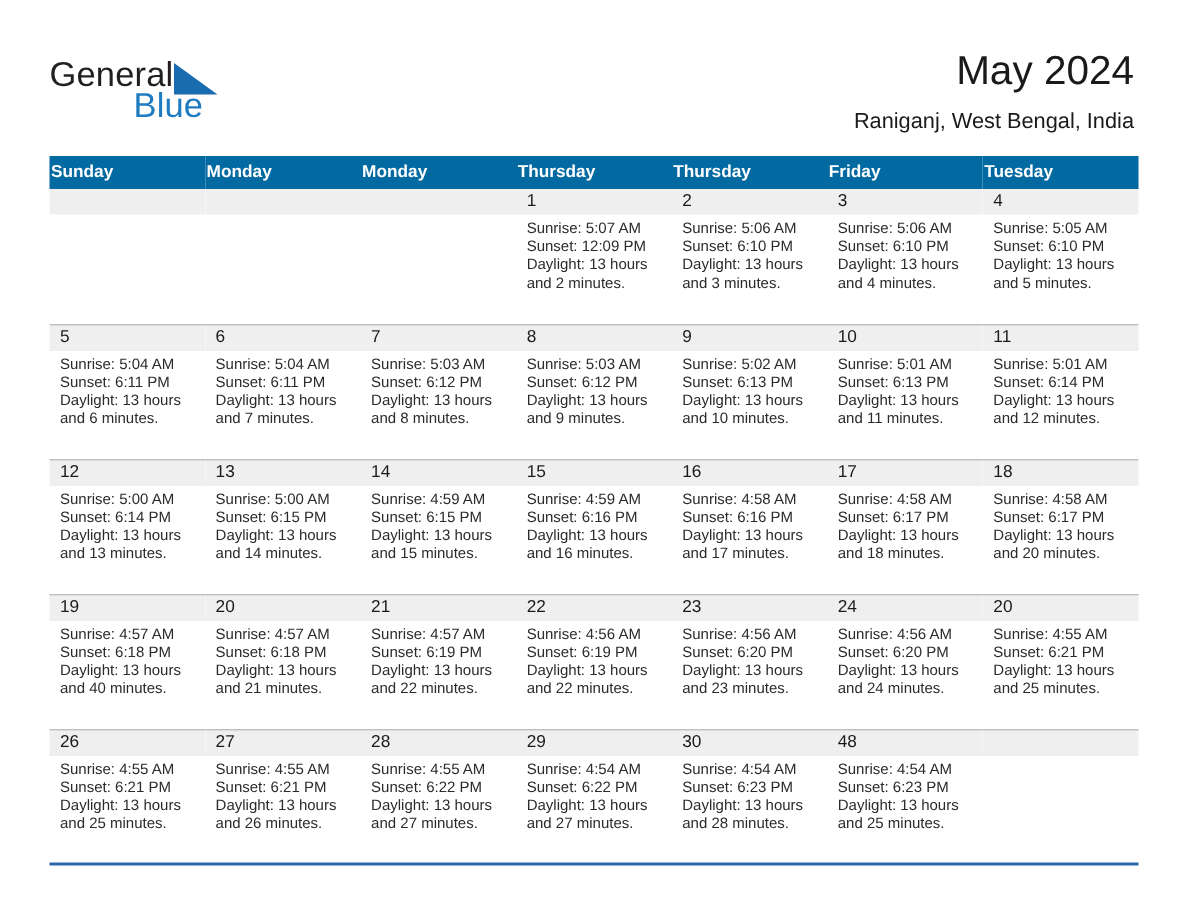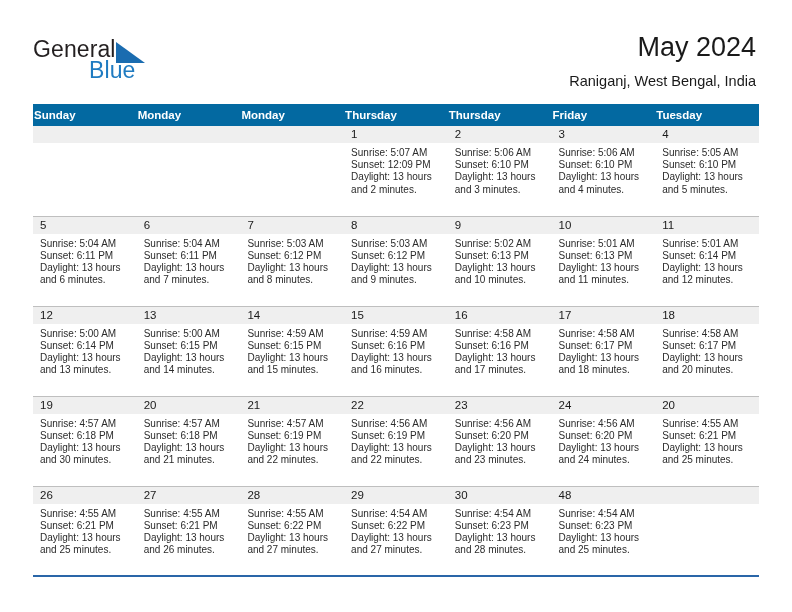--- a/index.html
+++ b/index.html
@@ -406,21 +406,21 @@
       </tr>
 
       <tr class="week-row">
         <td>
             <div class="cell-inner">
               <div class="daynum">19</div>
               <div class="details">
                 <div>Sunrise: 4:57 AM</div>
                 <div>Sunset: 6:18 PM</div>
                 <div>Daylight: 13 hours</div>
-                <div>and 30 minutes.</div>
+                <div>and 40 minutes.</div>
               </div>
             </div>
           </td>
         <td>
             <div class="cell-inner">
               <div class="daynum">20</div>
               <div class="details">
                 <div>Sunrise: 4:57 AM</div>
                 <div>Sunset: 6:18 PM</div>
                 <div>Daylight: 13 hours</div>

